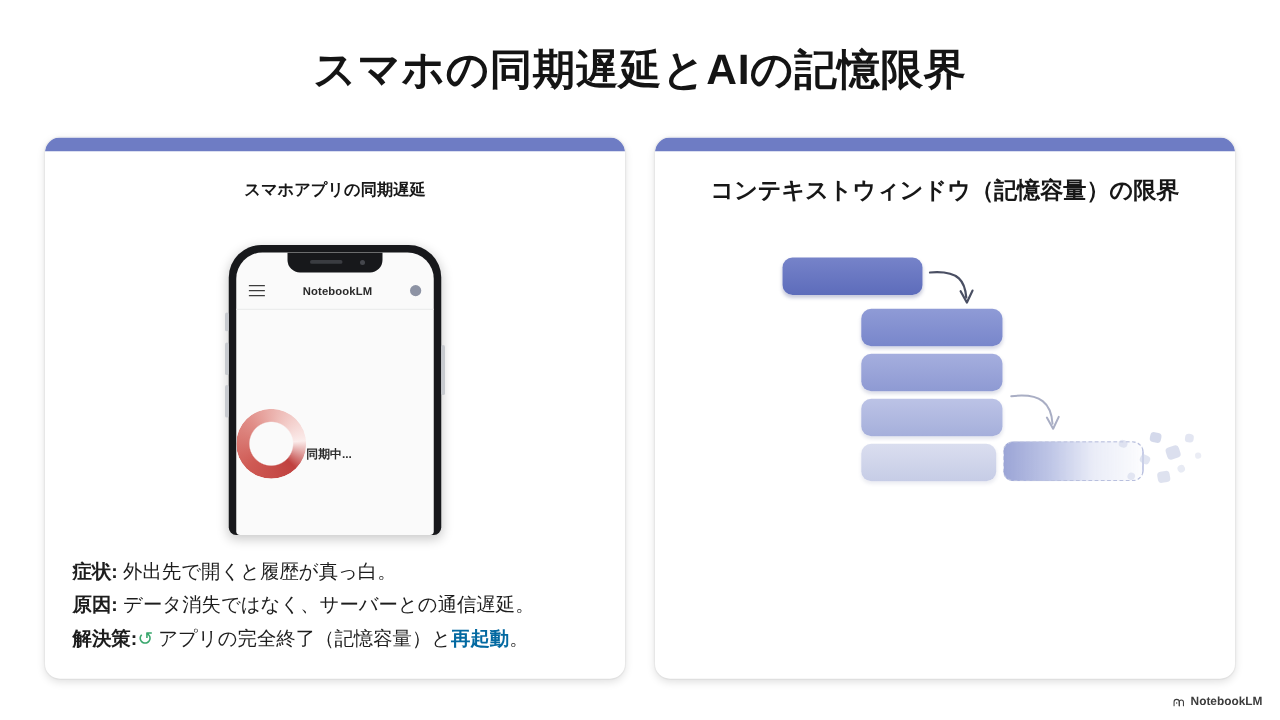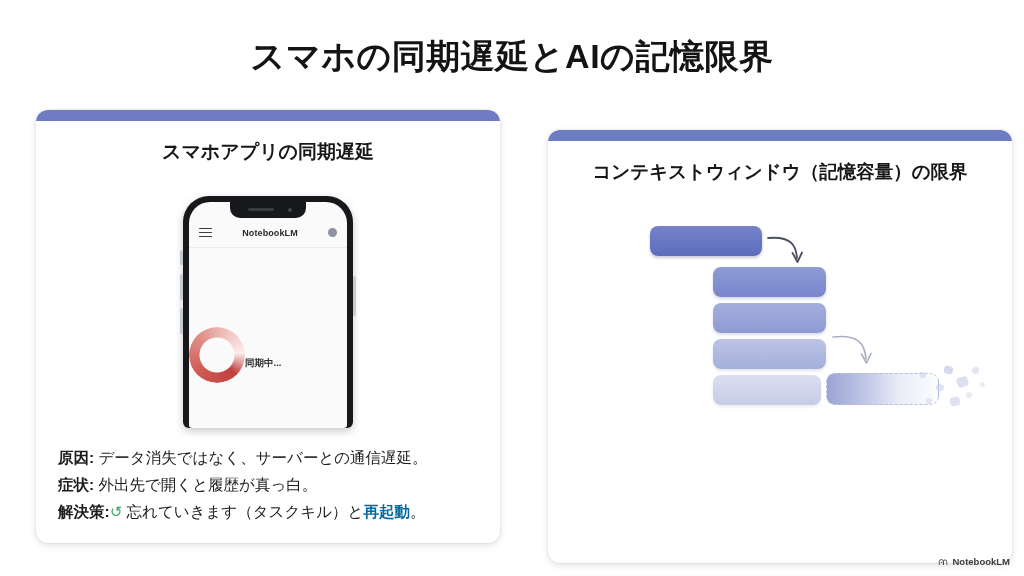--- a/index.html
+++ b/index.html
@@ -36,39 +36,39 @@
     position: absolute;
     top: 110px;
     width: 464px;
     height: 433px;
     background: #ffffff;
     border-radius: 12px;
     box-shadow: 0 2px 7px rgba(0,0,0,0.13), 0 0 0 1px rgba(0,0,0,0.035);
     overflow: hidden;
   }
   .card-left  { left: 36px; }
-  .card-right { left: 548px; margin-top: 20px; }
+  .card-right { left: 524px; }
 
   .card-accent {
     position: absolute;
     top: 0; left: 0;
     width: 100%;
     height: 11px;
     background: #6e7cc4;
     border-top-left-radius: 12px;
     border-top-right-radius: 12px;
   }
 
   .card-title {
     position: absolute;
     top: 28px;
     left: 0;
     width: 100%;
     text-align: center;
-    font-size: 19px;
+    font-size: 13px;
     font-weight: 700;
     color: #171717;
     line-height: 28px;
   }
   .card-right .card-title { font-size: 18.5px; }
 
   
   .phone-wrap {
     position: absolute;
     top: 86px;
@@ -309,27 +309,27 @@
         <div class="spinner-area">
           <div class="spinner"></div>
           <div class="sync-text">同期中...</div>
         </div>
       </div>
     </div>
   </div>
 
   <div class="card-body">
     <div class="row">
+      <span class="lbl">症状:</span><span> 外出先で開くと履歴が真っ白。</span>
+    </div>
+    <div class="row">
       <span class="lbl">原因:</span><span> データ消失ではなく、サーバーとの通信遅延。</span>
     </div>
     <div class="row">
-      <span class="lbl">症状:</span><span> 外出先で開くと履歴が真っ白。</span>
-    </div>
-    <div class="row">
-      <span class="lbl">解決策:</span><span class="refresh-icon">↻</span><span> 忘れていきます（タスクキル）と</span><span class="hl-green">再起動</span><span>。</span>
+      <span class="lbl">解決策:</span><span class="refresh-icon">↻</span><span> アプリの完全終了（記憶容量）と</span><span class="hl-green">再起動</span><span>。</span>
     </div>
   </div>
 </div>
 
 <div class="card card-right">
   <div class="card-accent"></div>
   <div class="card-title">コンテキストウィンドウ（記憶容量）の限界</div>
 
   <div class="diagram">
     <div class="bar b1"></div>

